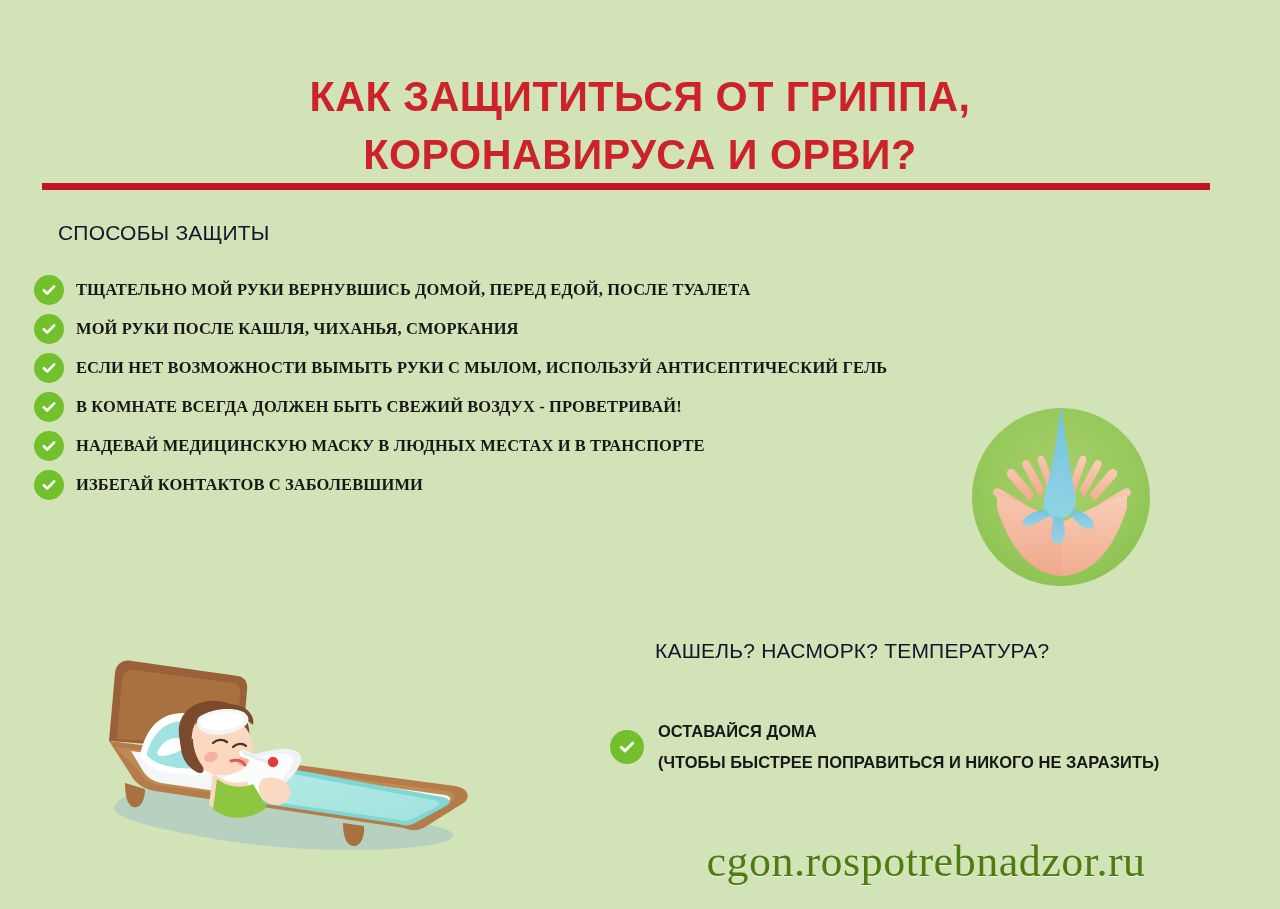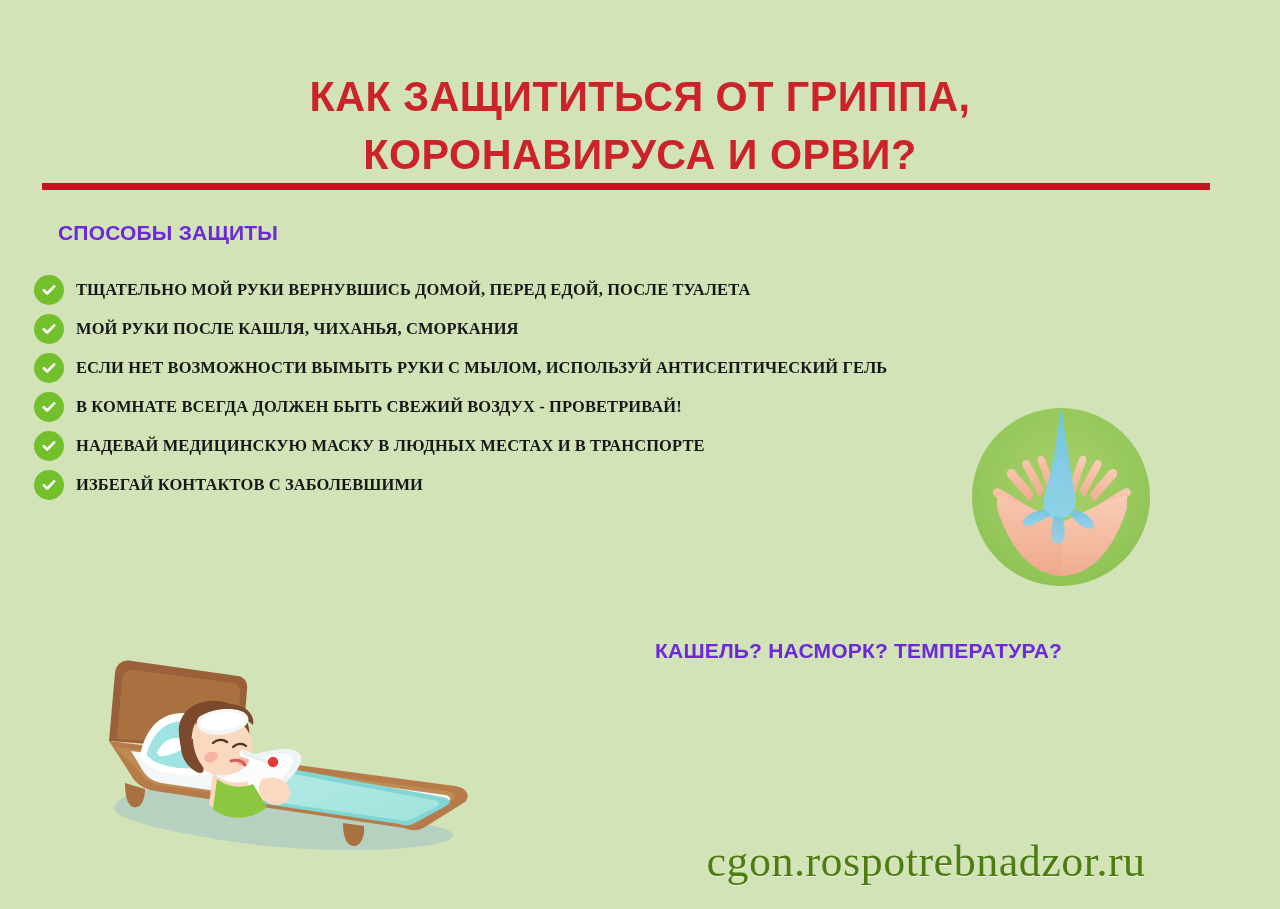--- a/index.html
+++ b/index.html
@@ -48,22 +48,22 @@
     top: 183px;
     left: 42px;
     width: 1168px;
     height: 7px;
     background: #c21420;
   }
 
   
   .section-heading {
     position: absolute;
-    color: #6d28d9;
-    font-weight: bold;
+    color: #0f172a;
+    font-weight: normal;
     font-size: 21px;
     letter-spacing: 0.2px;
     white-space: nowrap;
   }
   #protect-heading {
     top: 221px;
     left: 58px;
   }
   #symptoms-heading {
     top: 639px;
@@ -376,16 +376,27 @@
       <path d="M122 124 C132 132 146 134 158 129 L172 152
                C156 166 132 166 118 154 Z" fill="#8dc63f"></path>
 
       <path d="M168 124 C178 120 190 124 194 132 C198 141 192 150 182 150
                C172 150 164 143 164 134 C164 129 165 126 168 124 Z" fill="#fbd9c0"></path>
     </svg>
   </div>
 
   <div class="section-heading" id="symptoms-heading">КАШЕЛЬ? НАСМОРК? ТЕМПЕРАТУРА?</div>
 
+  <div class="stayhome">
+    <span class="check-badge">
+      <svg width="20" height="20" viewBox="0 0 18 18" aria-hidden="true">
+        <path d="M3.8 9.2 L7.2 12.5 L14.2 5.4" fill="none" stroke="#ffffff" stroke-width="2.6" stroke-linecap="round" stroke-linejoin="round"></path>
+      </svg>
+    </span>
+    <span class="stayhome-text">
+      <div class="stayhome-line">ОСТАВАЙСЯ ДОМА</div>
+      <div class="stayhome-line">(ЧТОБЫ БЫСТРЕЕ ПОПРАВИТЬСЯ И НИКОГО НЕ ЗАРАЗИТЬ)</div>
+    </span>
+  </div>
 
   <div class="watermark">cgon.rospotrebnadzor.ru</div>
 
 </div>
 
 </body></html>

